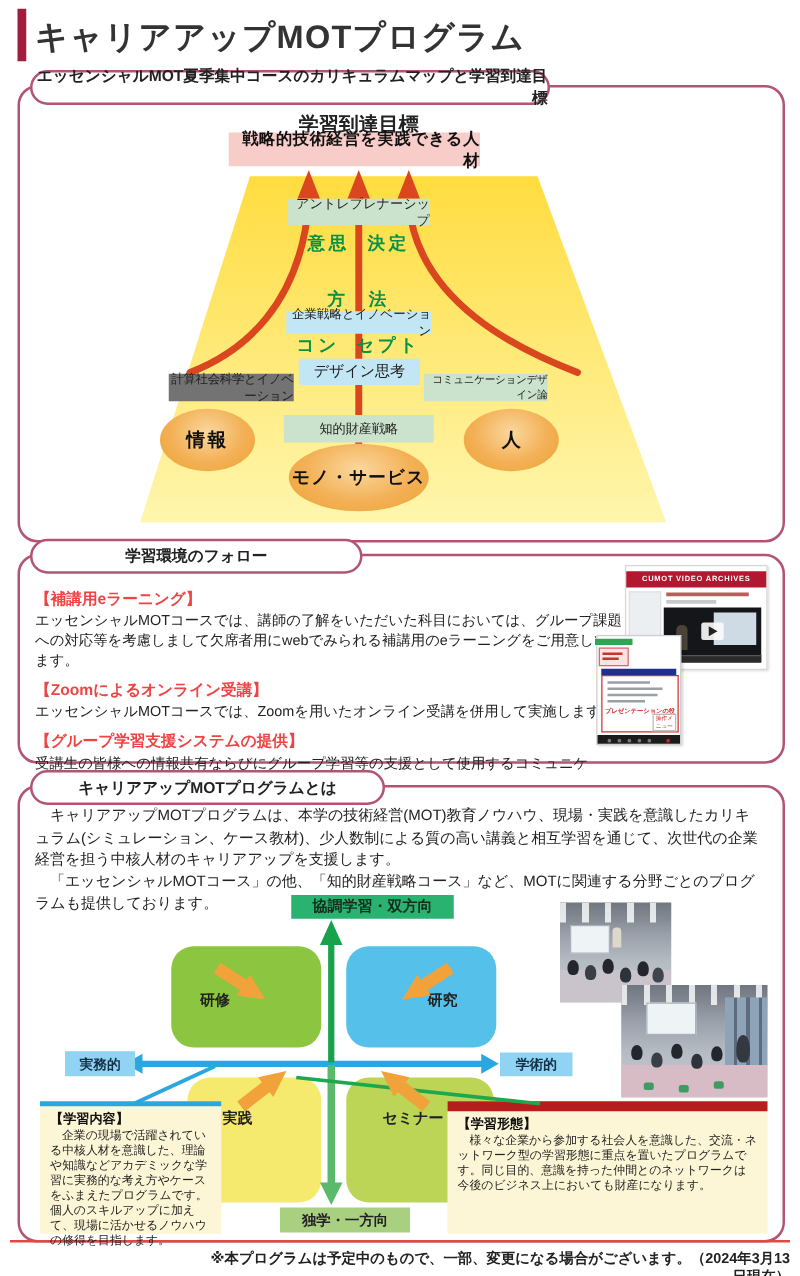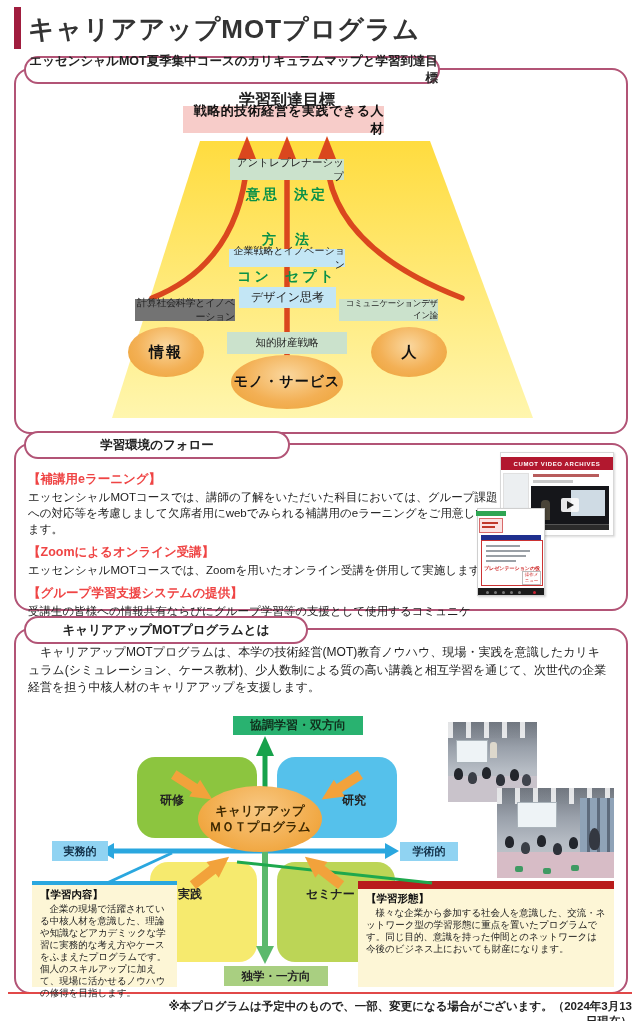--- a/index.html
+++ b/index.html
@@ -240,20 +240,21 @@
       <div class="bdot" style="left:40px"></div>
         <div class="bdot" style="left:55px;background:#c23"></div>
     </div>
   </div>
 
   <div class="abs secbox" id="sec3"></div>
   <div class="abs c pill" id="pill3">キャリアアップMOTプログラムとは</div>
 
   <div class="abs" id="s3text">
     <p>　キャリアアップMOTプログラムは、本学の技術経営(MOT)教育ノウハウ、現場・実践を意識したカリキュラム(シミュレーション、ケース教材)、少人数制による質の高い講義と相互学習を通じて、次世代の企業経営を担う中核人材のキャリアアップを支援します。</p>
+    <p>　「エッセンシャルMOTコース」の他、「知的財産戦略コース」など、MOTに関連する分野ごとのプログラムも提供しております。</p>
   </div>
 
   <div class="abs quad" id="qTL"></div>
   <div class="abs quad" id="qTR"></div>
   <div class="abs quad" id="qBL"></div>
   <div class="abs quad" id="qBR"></div>
   <div class="qlab" id="labTL">研修</div>
   <div class="qlab" id="labTR">研究</div>
   <div class="qlab" id="labBL">実践</div>
   <div class="qlab" id="labBR">セミナー</div>
@@ -302,24 +303,20 @@
 
     <line x1="172" y1="153" x2="107" y2="183" stroke="#2AA7DF" stroke-width="3"></line>
     <line x1="237" y1="162" x2="432" y2="183" stroke="#1EA84D" stroke-width="3"></line>
 
     <use href="#oarrow" fill="#F2A23B" transform="translate(193,87) rotate(33)"></use>
     <use href="#oarrow" fill="#F2A23B" transform="translate(341,87) rotate(147)"></use>
     <use href="#oarrow" fill="#F2A23B" transform="translate(211,171) rotate(-38)"></use>
     <use href="#oarrow" fill="#F2A23B" transform="translate(323,171) rotate(218)"></use>
   </svg>
 
-  <div class="abs c" id="mxEllipse">
-    <div>キャリアアップ</div>
-    <div>ＭＯＴプログラム</div>
-  </div>
   <div class="abs c" id="mxTop">協調学習・双方向</div>
   <div class="abs c" id="mxBottom">独学・一方向</div>
   <div class="abs c" id="mxLeft">実務的</div>
   <div class="abs c" id="mxRight">学術的</div>
 
   <div class="abs note" id="noteL">
     <div class="nhead">【学習内容】</div>
     <div class="nbody">　企業の現場で活躍されている中核人材を意識した、理論や知識などアカデミックな学習に実務的な考え方やケースをふまえたプログラムです。個人のスキルアップに加えて、現場に活かせるノウハウの修得を目指します。</div>
   </div>
   <div class="abs note" id="noteR">

